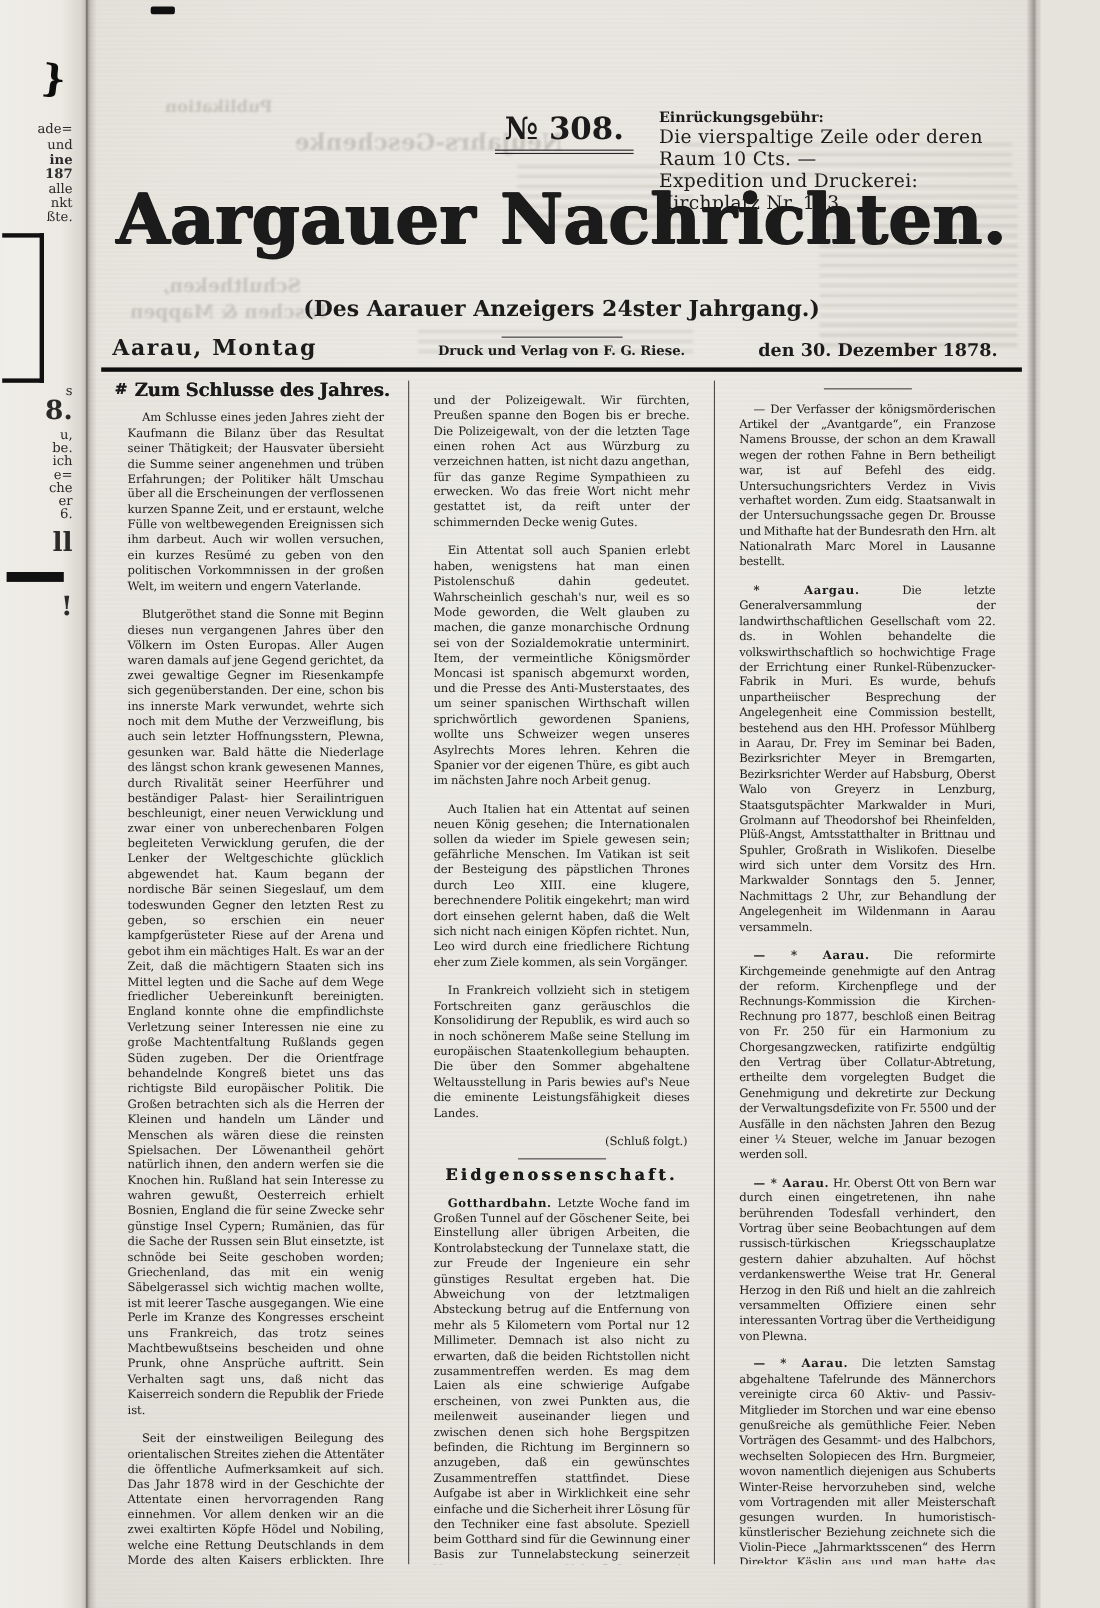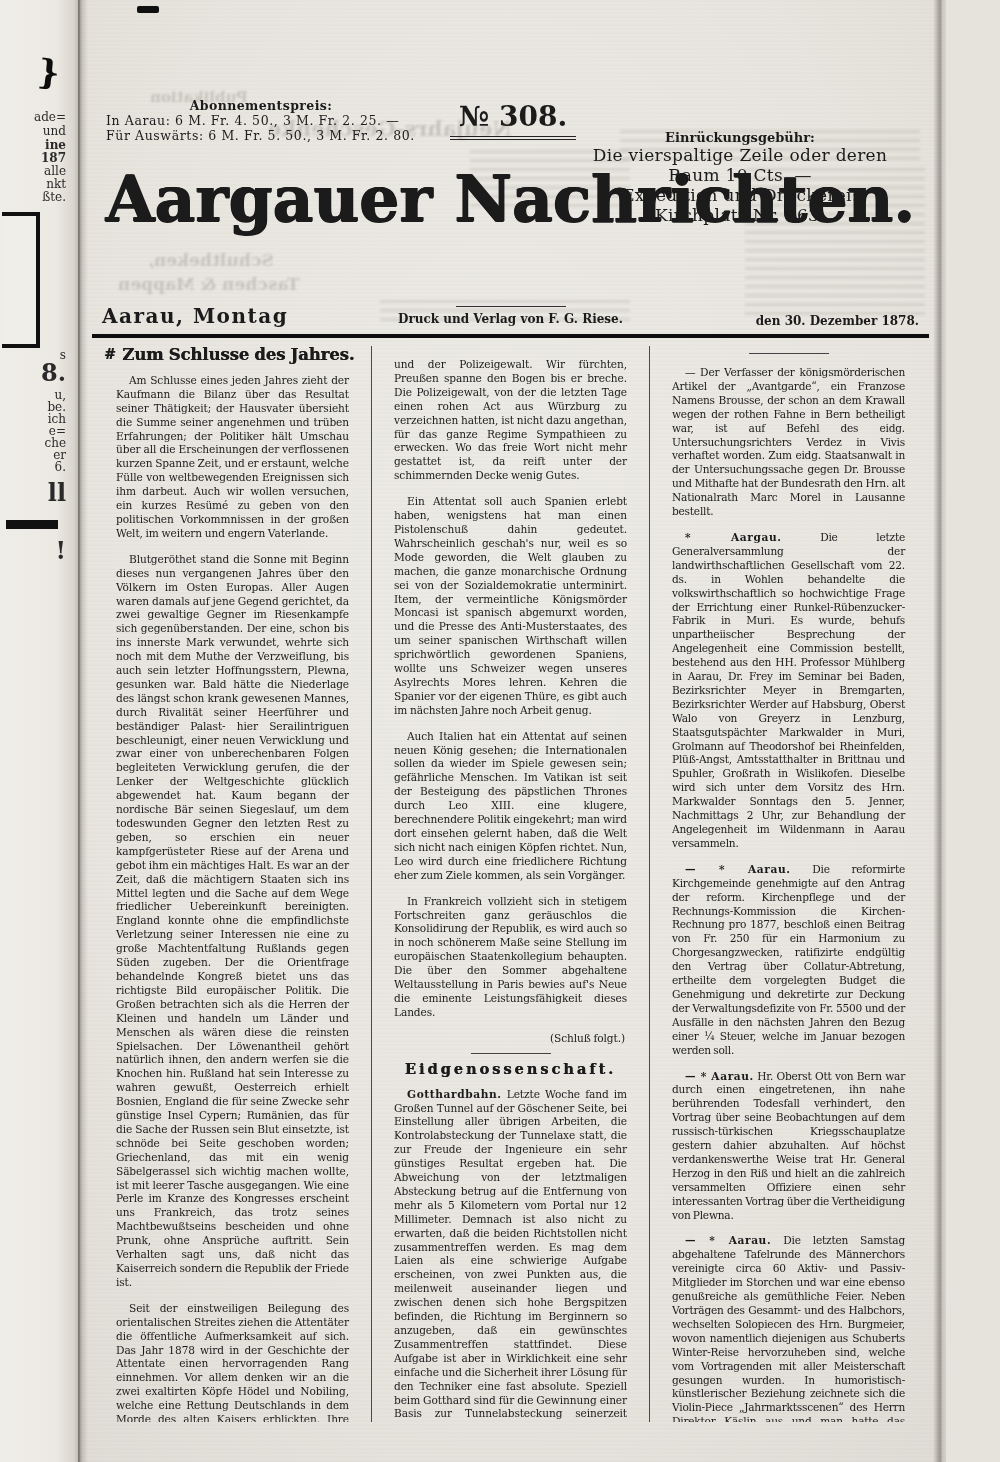--- a/index.html
+++ b/index.html
@@ -36,32 +36,32 @@
   .ghost{position:absolute;color:#8f8c85;opacity:.38;filter:blur(1.1px);transform:scaleX(-1);white-space:nowrap;font-weight:bold;}
   .ghostblock{position:absolute;opacity:.30;filter:blur(1.4px);
     background:repeating-linear-gradient(180deg,#a9a59d 0 3px,transparent 3px 9px);}
   
   .page{position:absolute;left:88px;top:0;width:845px;height:1462px;}
   .hdr-left{position:absolute;left:18px;top:98px;width:310px;text-align:center;}
   .hdr-left .t{font-weight:bold;font-size:12.5px;letter-spacing:.4px;}
   .hdr-left .l{font-size:12.5px;letter-spacing:.6px;text-align:left;}
   .issue{position:absolute;left:360px;top:100px;width:130px;text-align:center;font-size:28px;font-weight:bold;}
   .issue-rule{position:absolute;left:362px;top:136px;width:126px;border-top:1px solid #222;border-bottom:1px solid #222;height:2px;}
-  .hdr-right{position:absolute;right:28px;top:100px;width:330px;text-align:center;margin-top:30px;}
+  .hdr-right{position:absolute;right:4px;top:100px;width:330px;text-align:left;}
   .hdr-right .t{font-weight:bold;font-size:13px;}
   .hdr-right .l{font-size:17px;letter-spacing:.3px;}
   .masthead{position:absolute;left:0;top:162px;width:100%;text-align:center;
     font-size:63px;font-weight:bold;letter-spacing:0px;
     text-shadow:.7px 0 0 currentColor,-.7px 0 0 currentColor,0 .5px 0 currentColor;}
   .subtitle{position:absolute;left:0;top:268px;width:100%;text-align:center;font-size:20px;font-weight:bold;}
   .sub-rule{position:absolute;left:50%;top:306px;width:110px;margin-left:-55px;border-top:1px solid #333;}
   .dateline{position:absolute;left:14px;right:14px;top:296px;height:34px;}
   .dl-place{position:absolute;left:0;bottom:2px;font-size:20px;font-weight:bold;letter-spacing:1.5px;}
   .dl-imprint{position:absolute;left:0;right:0;bottom:4px;text-align:center;font-size:12px;font-weight:bold;}
-  .dl-date{position:absolute;right:0;bottom:2px;font-size:12px;font-weight:bold;}
+  .dl-date{position:absolute;right:12px;bottom:2px;font-size:16px;font-weight:bold;}
   .thick-rule{position:absolute;left:4px;right:4px;top:334px;height:4px;background:#0e0e0e;}
   
   .cols{position:absolute;left:6px;right:6px;top:346px;bottom:40px;display:flex;}
   .col{flex:1 1 0;padding:0 10px;overflow:hidden;
     font-size:10.6px;line-height:13.9px;text-align:justify;
     letter-spacing:-0.1px;word-spacing:-0.5px;}
   .col + .col{border-left:1px solid #4c4a46;}
   .col.c3{letter-spacing:-0.22px;word-spacing:-0.9px;}
   .col p{margin:12px;text-indent:13px;}
   .lead{font-weight:bold;letter-spacing:.6px;}
@@ -110,36 +110,32 @@
   <div class="ghostblock" style="left:745px;top:168px;width:180px;height:150px"></div>
   <div class="ghostblock" style="left:380px;top:300px;width:250px;height:26px"></div>
   <div class="ghostblock" style="left:470px;top:150px;width:160px;height:60px"></div>
 
   <div class="speck" style="left:137px;top:6px;width:22px;height:7px"></div>
   <div class="speck" style="left:986px;top:12px;width:9px;height:14px"></div>
   <span class="brace" style="left:38px;top:52px">}</span>
 
   <div class="page">
 
-    <div class="hdr-left">
-      <div class="t">Abonnementspreis:</div>
-      <div class="l">In Aarau: 6 M. Fr. 4. 50., 3 M. Fr. 2. 25. —</div>
-      <div class="l">Für Auswärts: 6 M. Fr. 5. 50., 3 M. Fr. 2. 80.</div>
-    </div>
 
     <div class="issue">№ 308.</div>
     <div class="issue-rule"></div>
 
     <div class="hdr-right">
       <div class="t">Einrückungsgebühr:</div>
       <div class="l">Die vierspaltige Zeile oder deren Raum 10 Cts. —</div>
       <div class="l">Expedition und Druckerei: Kirchplatz Nr. 163.</div>
     </div>
 
     <div class="masthead">Aargauer Nachrichten.</div>
+    <div class="subtitle">(Des Aarauer Anzeigers 24ster Jahrgang.)</div>
     <div class="sub-rule"></div>
 
     <div class="dateline">
       <span class="dl-place">Aarau, Montag</span>
       <span class="dl-imprint">Druck und Verlag von F. G. Riese.</span>
       <span class="dl-date">den 30. Dezember 1878.</span>
     </div>
     <div class="thick-rule"></div>
 
     <div class="cols">

